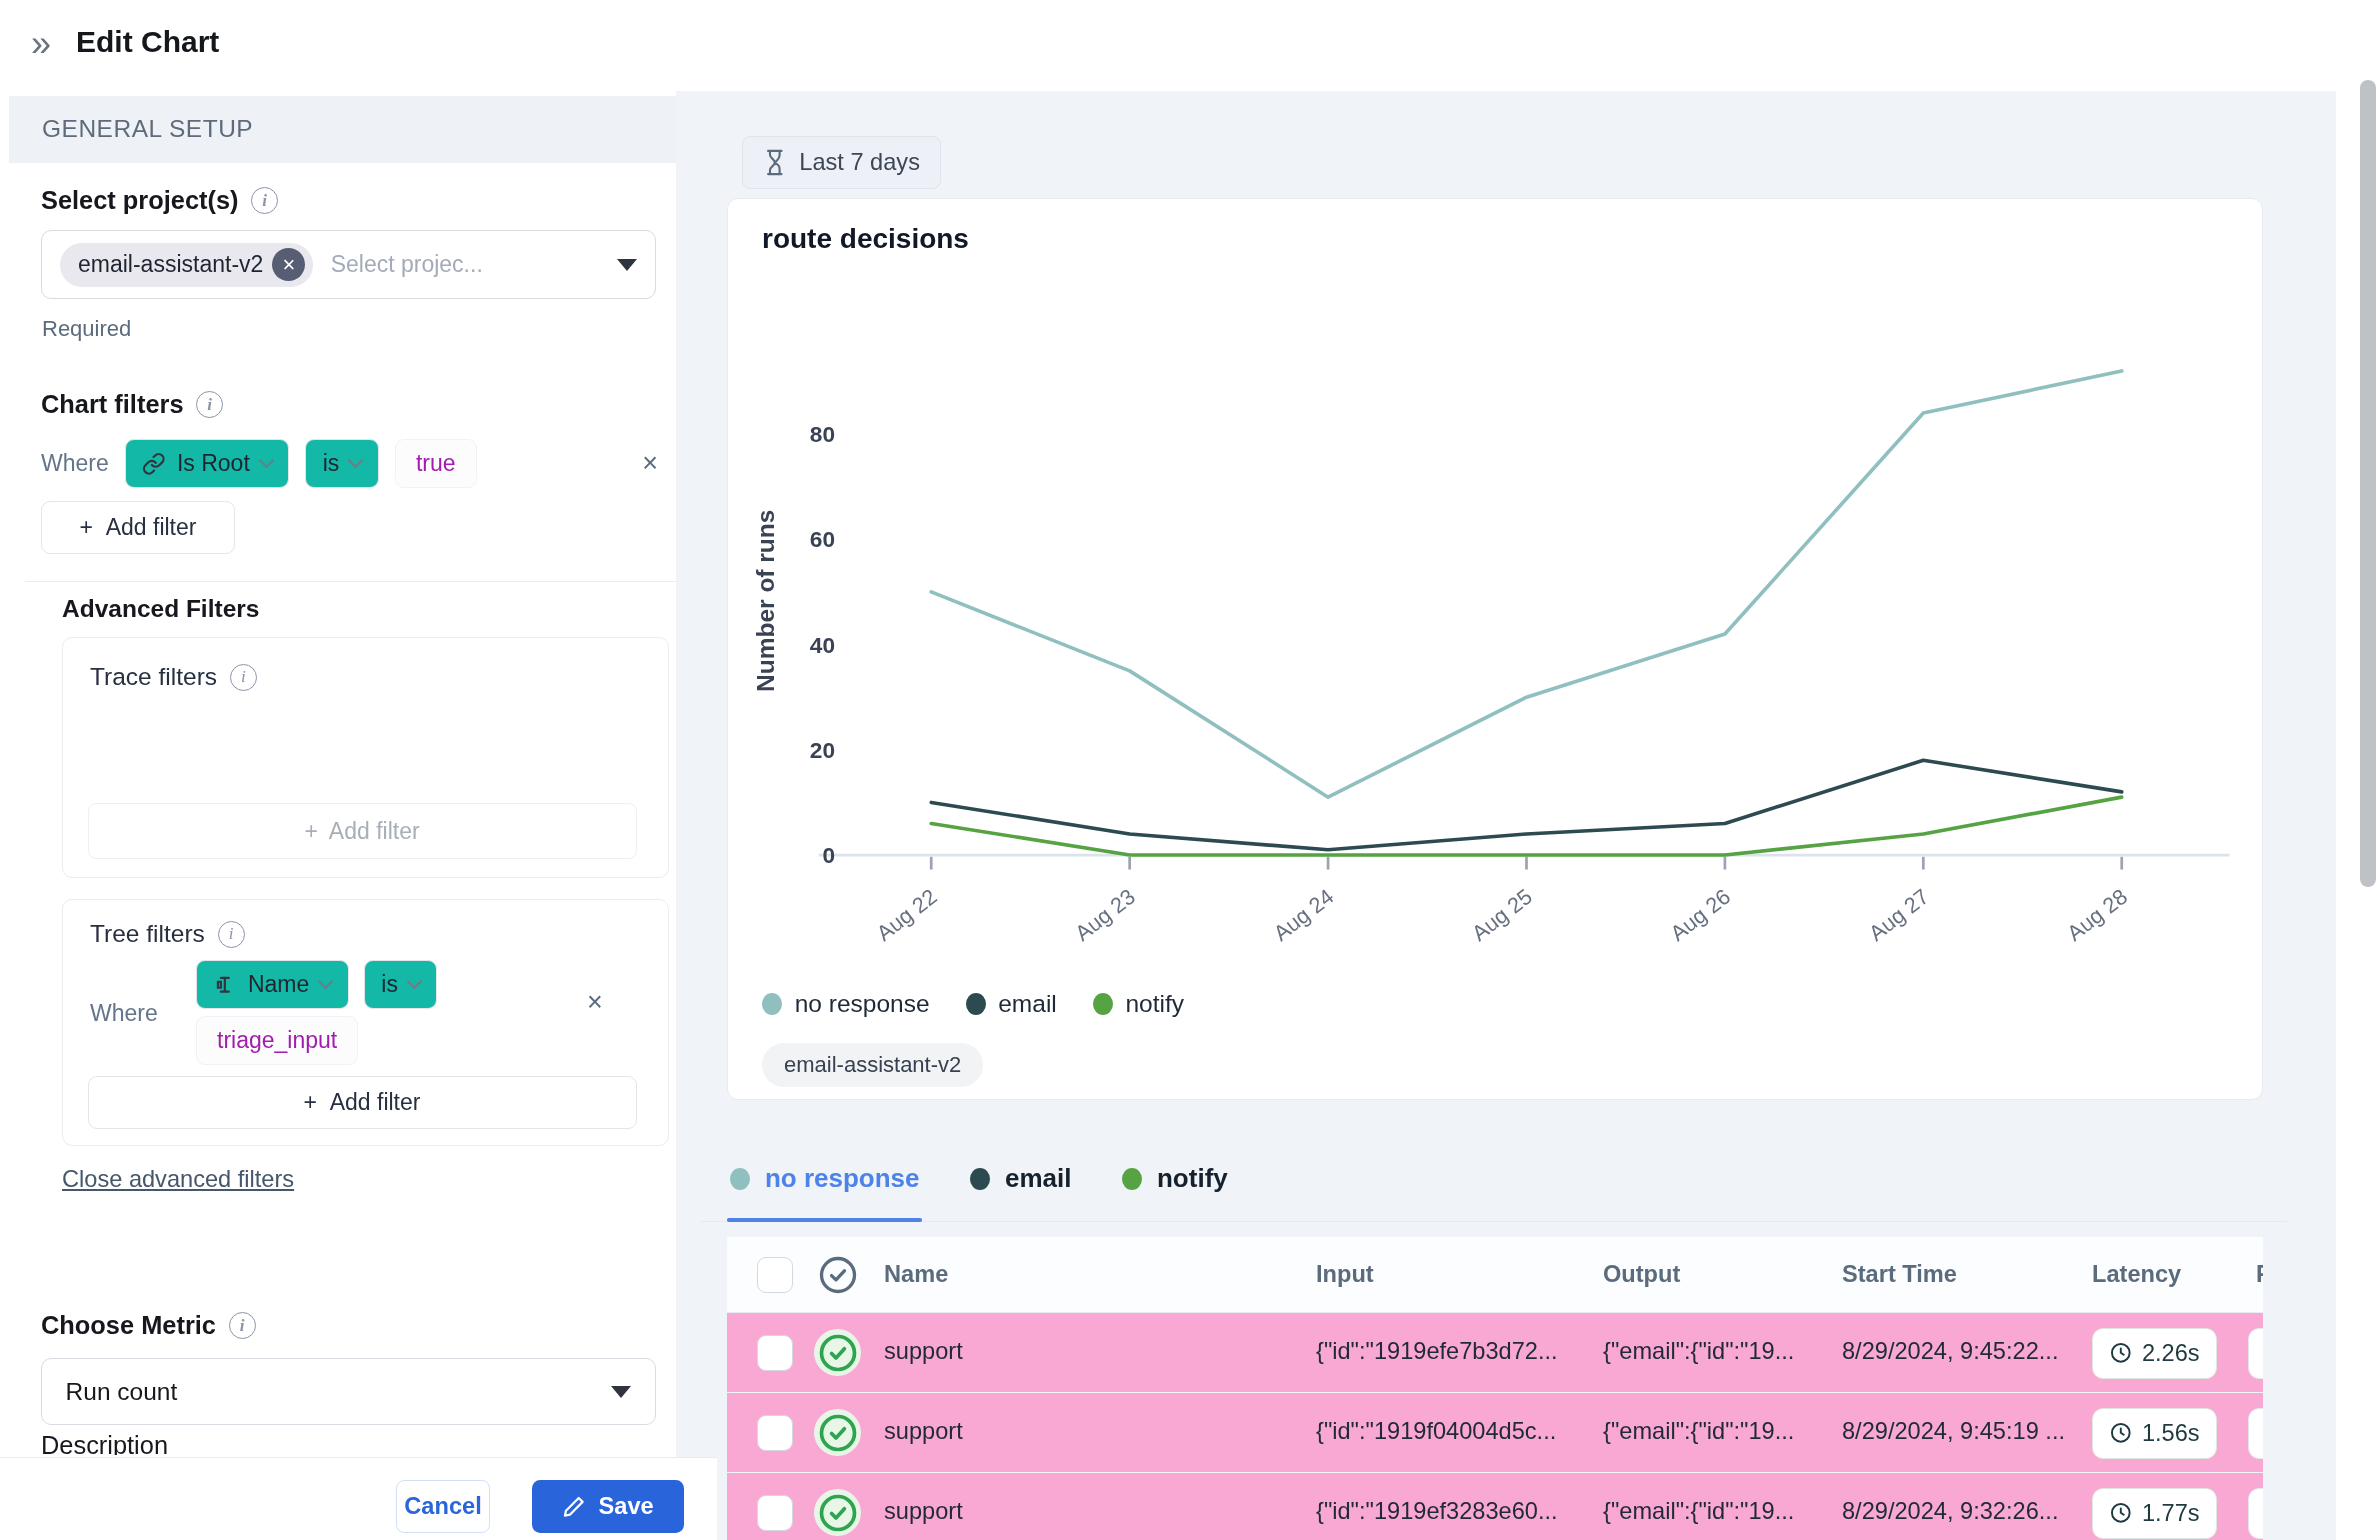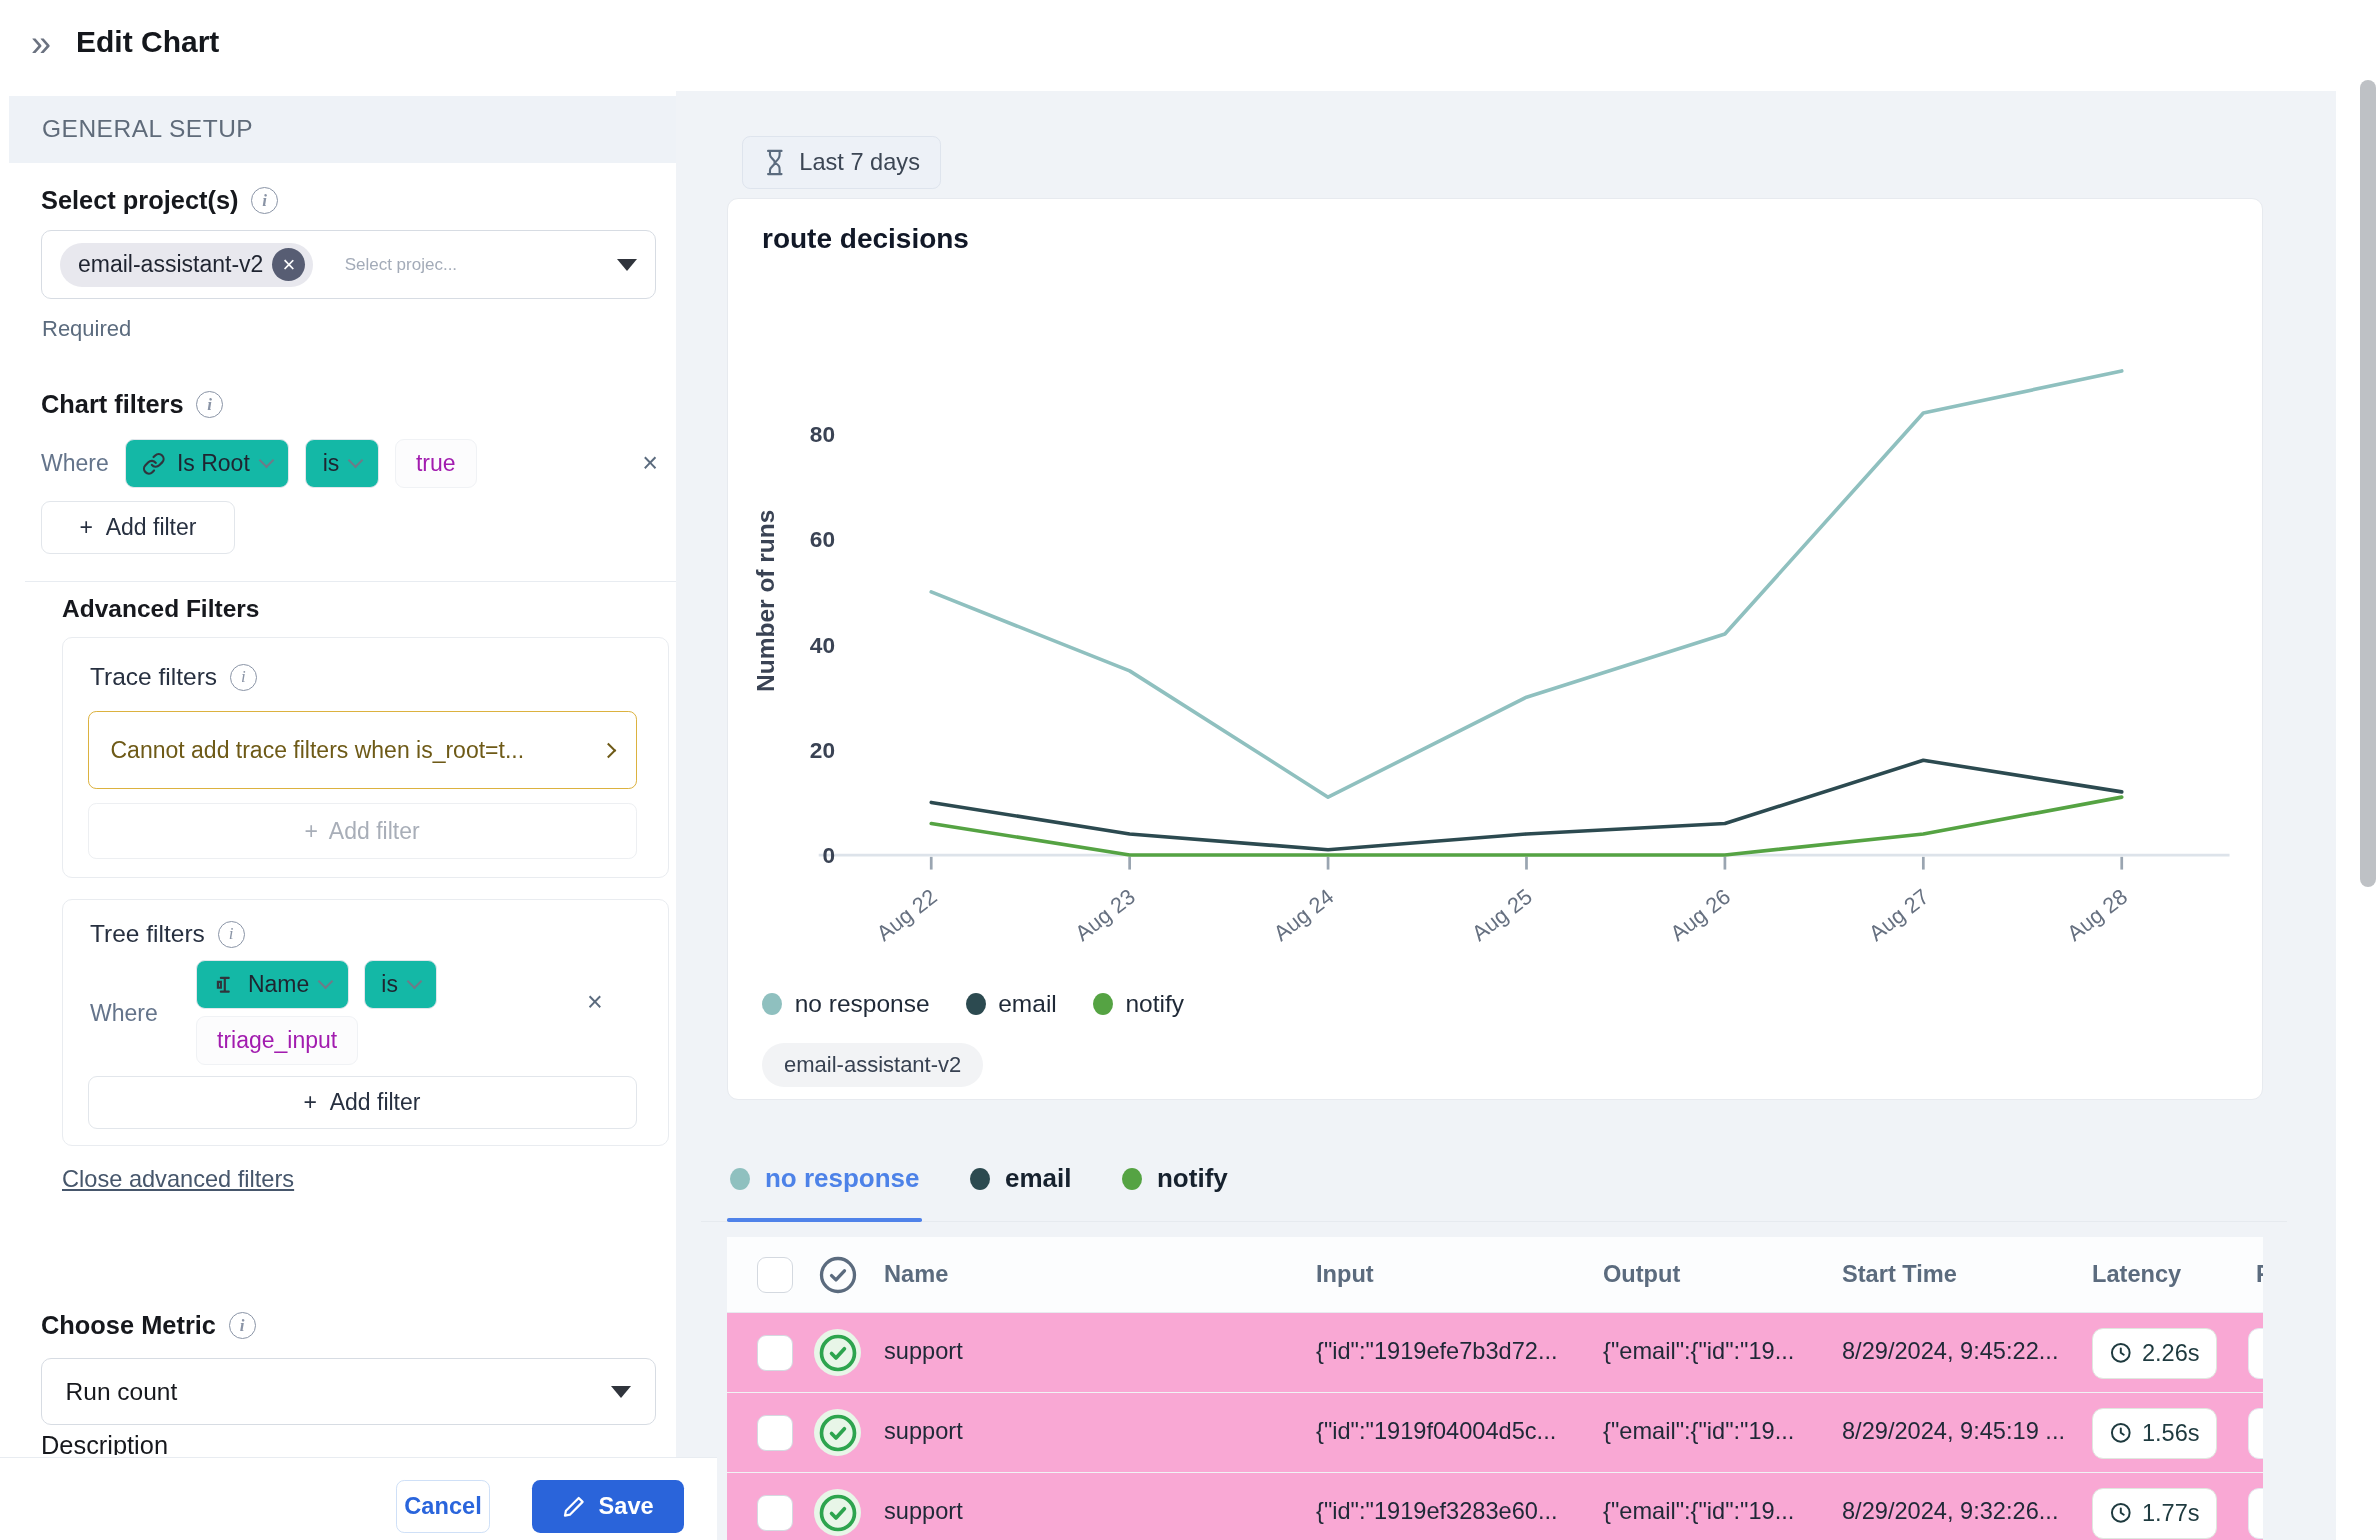--- a/index.html
+++ b/index.html
@@ -21,21 +21,21 @@
     display:flex; align-items:center; padding-left:33px; font-size:24.5px; font-weight:500; color:#5f6b7a; letter-spacing:0.5px; }
   .field-label { font-size:25.4px; font-weight:700; color:#16181d; display:flex; align-items:center; gap:12.7px; }
   .info-icon { width:27px; height:27px; border:1.8px solid #8a94a6; border-radius:50%; color:#8a94a6;
     font-size:17px; display:inline-flex; align-items:center; justify-content:center; font-style:italic; font-family:"Liberation Serif", serif; }
   .select-box { position:absolute; left:41px; top:139px; width:615px; height:69px; border:1.4px solid #d7dce3; border-radius:10px;
     display:flex; align-items:center; padding:0 18px; background:#fff; }
   .proj-chip { background:#e8e8ee; border-radius:22px; height:44px; display:flex; align-items:center; gap:9px;
     padding:0 7.3px 0 18px; font-size:23px; color:#1f2430; }
   .chip-x { width:33px; height:33px; border-radius:50%; background:#575d73; color:#fff; font-size:22px;
     display:flex; align-items:center; justify-content:center; cursor:pointer; }
-  .placeholder { color:#a3abb8; font-size:17px; margin-left:32px; }
+  .placeholder { color:#a3abb8; font-size:23px; margin-left:18px; }
   .caret-down { width:0; height:0; border-left:10px solid transparent; border-right:10px solid transparent;
     border-top:12.7px solid #30343c; margin-left:auto; }
   .required-note { position:absolute; left:42px; top:225px; font-size:22px; color:#5b6b7e; }
 
   .chev { width:11px; height:11px; border-right:2.3px solid #707a88; border-bottom:2.3px solid #707a88;
     transform:rotate(45deg); margin-top:-5.4px; }
   .pill-btn { height:49px; border:1.4px solid #e2e6eb; border-radius:9px; background:#14b8a6; display:inline-flex;
     align-items:center; gap:11px; padding:0 16.3px; font-size:23px; color:#1f2430; cursor:pointer; }
   .flat-chip { height:49px; border:1.4px solid #f0f2f5; border-radius:9px; background:#fcfcfd; display:inline-flex;
     align-items:center; padding:0 20px; font-size:23px; color:#a21caf; }
@@ -173,24 +173,20 @@
   </button>
 
   <div class="divider-h" style="top:490px;"></div>
 
   <div class="abs" style="left:62px; top:504px; font-size:24.5px; font-weight:700; color:#16181d;">Advanced Filters</div>
 
   <div class="filter-card" style="top:546px; height:241px;">
     <div class="card-label" style="position:absolute; left:27px; top:25.4px;">
       <span>Trace filters</span>
       <span class="info-icon">i</span>
-    </div>
-    <div class="warn-box" style="position:absolute; left:24.5px; top:73px; width:549px; height:78px;">
-      <span>Cannot add trace filters when is_root=t...</span>
-      <span class="warn-chev"></span>
     </div>
     <div class="add-filter-disabled" style="position:absolute; left:24.5px; top:165px; width:549px; height:56px;">
       <span>+</span>
       <span>Add filter</span>
     </div>
   </div>
 
   <div class="filter-card" style="top:808px; height:247px;">
     <div class="card-label" style="position:absolute; left:27px; top:20px;">
       <span>Tree filters</span>

